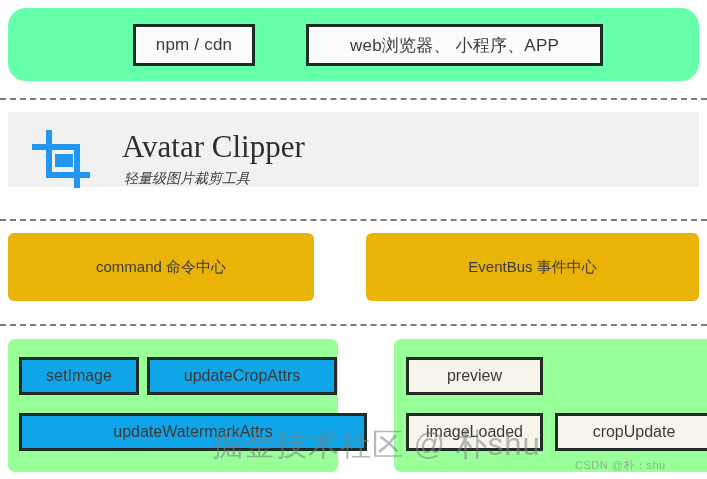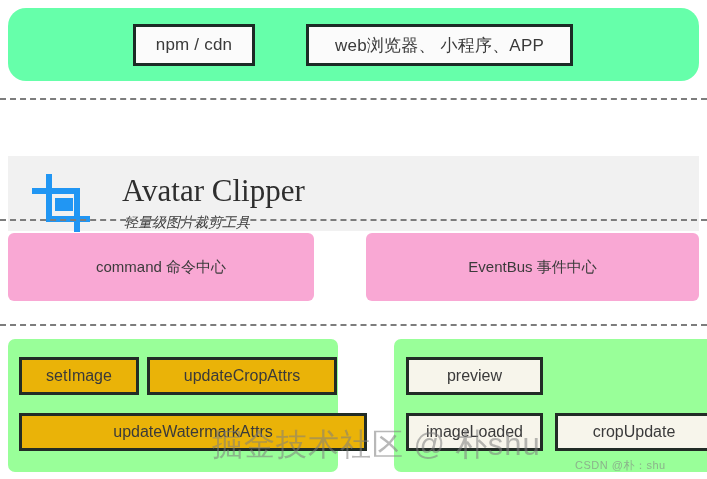--- a/index.html
+++ b/index.html
@@ -40,21 +40,21 @@
     box-sizing: border-box;
     display: flex;
     align-items: center;
     justify-content: center;
     font-size: 17px;
     color: #3a3a3a;
     letter-spacing: .2px;
     white-space: nowrap;
   }
   #consumer-npm  { left: 125px; width: 122px; }
-  #consumer-apps { left: 298px; width: 267px; }
+  #consumer-apps { left: 298px; width: 297px; }
 
   
   .divider {
     position: absolute;
     left: 0;
     width: 707px;
     height: 0;
     border-top: 2px dashed #7d7d7d;
   }
   #divider-1 { top: 98px; }
@@ -63,21 +63,20 @@
 
   
   #layer-product {
     position: absolute;
     left: 8px;
     right: 8px;
     top: 112px;
     height: 75px;
     background: #f1f1f1;
     box-sizing: border-box;
-    margin-top: 44px;
   }
   #crop-icon {
     position: absolute;
     left: 24px;
     top: 18px;
     width: 62px;
     height: 58px;
     display: block;
   }
   #product-title {
@@ -97,21 +96,21 @@
     color: #3c3c3c;
     white-space: nowrap;
     font-style: italic;
   }
 
   
   .hub {
     position: absolute;
     top: 233px;
     height: 68px;
-    background: #f9a8d4;
+    background: #eab308;
     border-radius: 6px;
     box-sizing: border-box;
     display: flex;
     align-items: center;
     justify-content: center;
     font-size: 15px;
     color: #3b3b3b;
     white-space: nowrap;
   }
   #hub-command  { left: 8px;   width: 306px; }
@@ -134,21 +133,21 @@
     height: 38px;
     border: 3px solid #222c26;
     box-sizing: border-box;
     display: flex;
     align-items: center;
     justify-content: center;
     font-size: 16px;
     color: #3a3a3a;
     white-space: nowrap;
   }
-  .chip.white { background: #eab308; }
+  .chip.white { background: #0ea5e9; }
   .chip.cream { background: #f7f5eb; }
 
   
   #chip-setimage              { left: 11px; top: 18px; width: 120px; }
   #chip-updatecropattrs       { left: 139px; top: 18px; width: 190px; }
   #chip-updatewatermarkattrs  { left: 11px; top: 74px; width: 348px; }
 
   
   #chip-preview     { left: 12px;  top: 18px; width: 137px; }
   #chip-imageloaded { left: 161px; top: 18px; width: 158px; }

